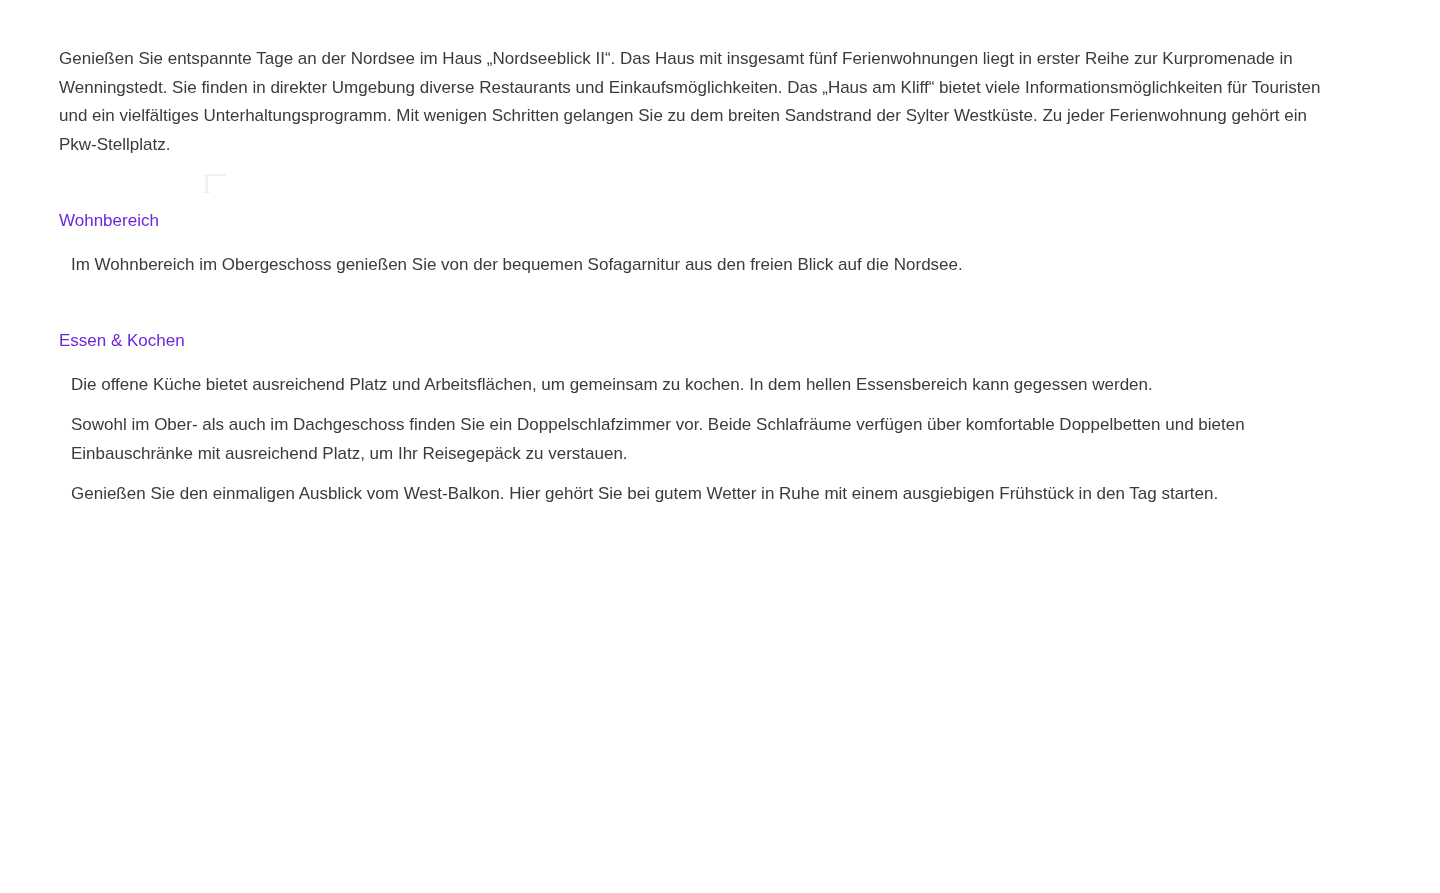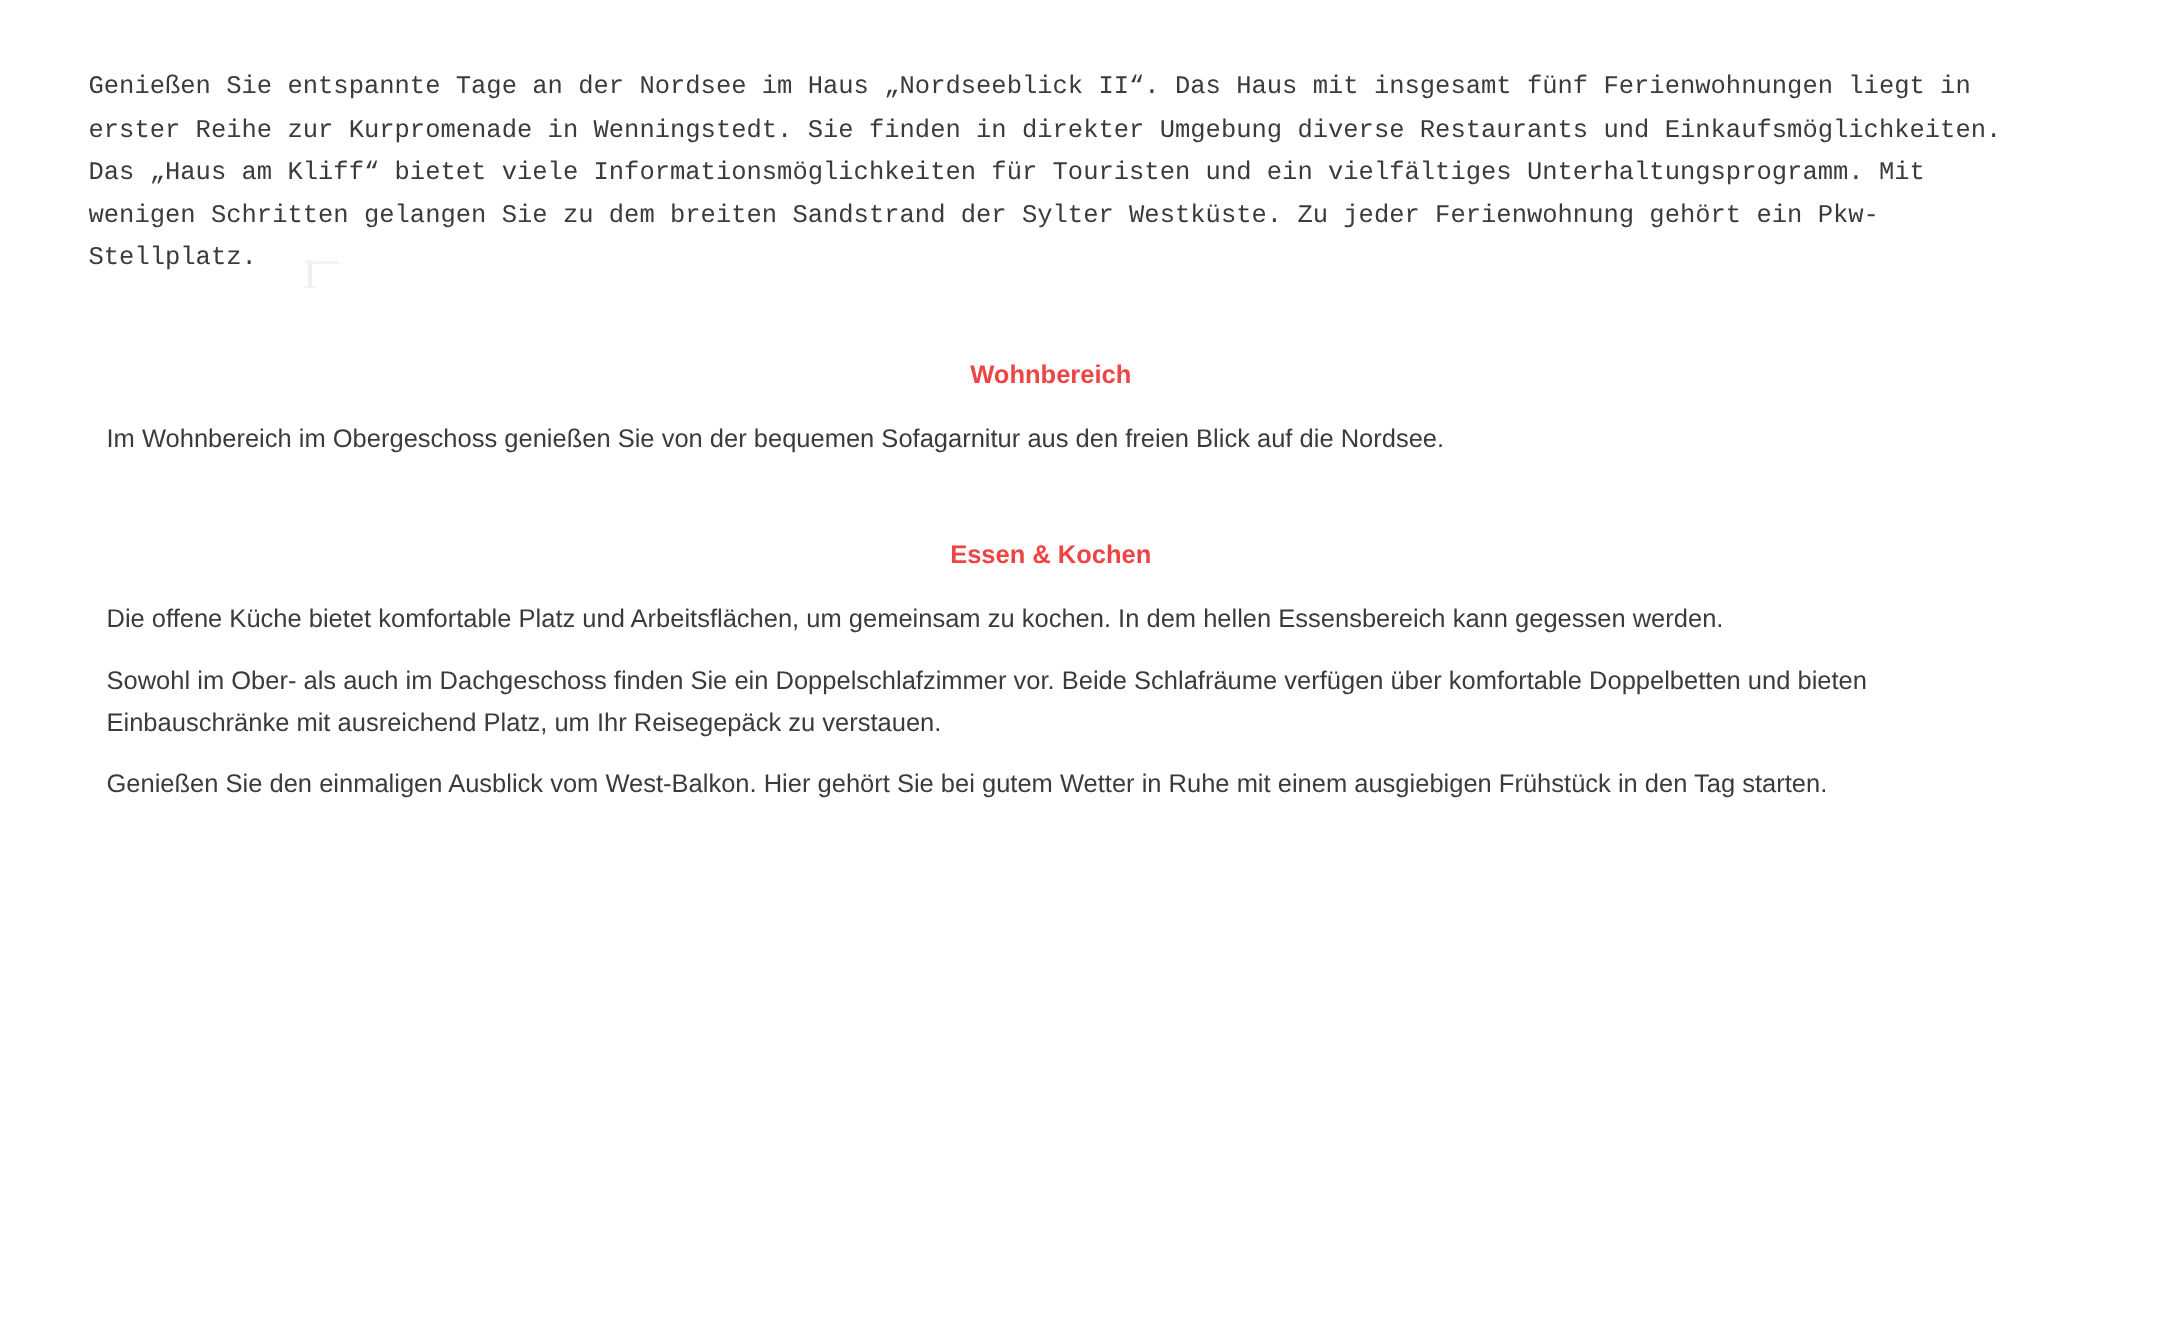--- a/index.html
+++ b/index.html
@@ -18,29 +18,27 @@
   }
   .content {
     box-sizing: content-box;
     padding: 45px 0 0 59px;
     width: 1283px;
   }
   .intro {
     margin: 0;
     font-size: 17px;
     line-height: 28.5px;
-    font-family: Liberation Mono, monospace;
   }
   .section h2 {
     margin: 48px 0 15px 0;
     font-size: 17px;
     line-height: 28.5px;
-    font-weight: bold;
-    color: #ef4444;
-    text-align: center;
+    font-weight: normal;
+    color: #6d28d9;
   }
   .section p {
     margin: 12px;
     font-size: 17px;
     line-height: 28.5px;
   }
   
   .artifact {
     position: absolute;
     left: 202px;
@@ -73,21 +71,21 @@
 
     <p class="intro">Genießen Sie entspannte Tage an der Nordsee im Haus „Nordseeblick II“. Das Haus mit insgesamt fünf Ferienwohnungen liegt in erster Reihe zur Kurpromenade in Wenningstedt. Sie finden in direkter Umgebung diverse Restaurants und Einkaufsmöglichkeiten. Das „Haus am Kliff“ bietet viele Informationsmöglichkeiten für Touristen und ein vielfältiges Unterhaltungsprogramm. Mit wenigen Schritten gelangen Sie zu dem breiten Sandstrand der Sylter Westküste. Zu jeder Ferienwohnung gehört ein Pkw-Stellplatz.</p>
 
     <div class="section">
       <h2>Wohnbereich</h2>
       <p>Im Wohnbereich im Obergeschoss genießen Sie von der bequemen Sofagarnitur aus den freien Blick auf die Nordsee.</p>
     </div>
 
     <div class="section">
       <h2>Essen &amp; Kochen</h2>
-      <p>Die offene Küche bietet komfortable Platz und Arbeitsflächen, um gemeinsam zu kochen. In dem hellen Essensbereich kann gegessen werden.</p>
+      <p>Die offene Küche bietet ausreichend Platz und Arbeitsflächen, um gemeinsam zu kochen. In dem hellen Essensbereich kann gegessen werden.</p>
     </div>
 
     <div class="section">
       <p>Sowohl im Ober- als auch im Dachgeschoss finden Sie ein Doppelschlafzimmer vor. Beide Schlafräume verfügen über komfortable Doppelbetten und bieten Einbauschränke mit ausreichend Platz, um Ihr Reisegepäck zu verstauen.</p>
     </div>
 
     <div class="section">
     </div>
 
     <div class="section">

